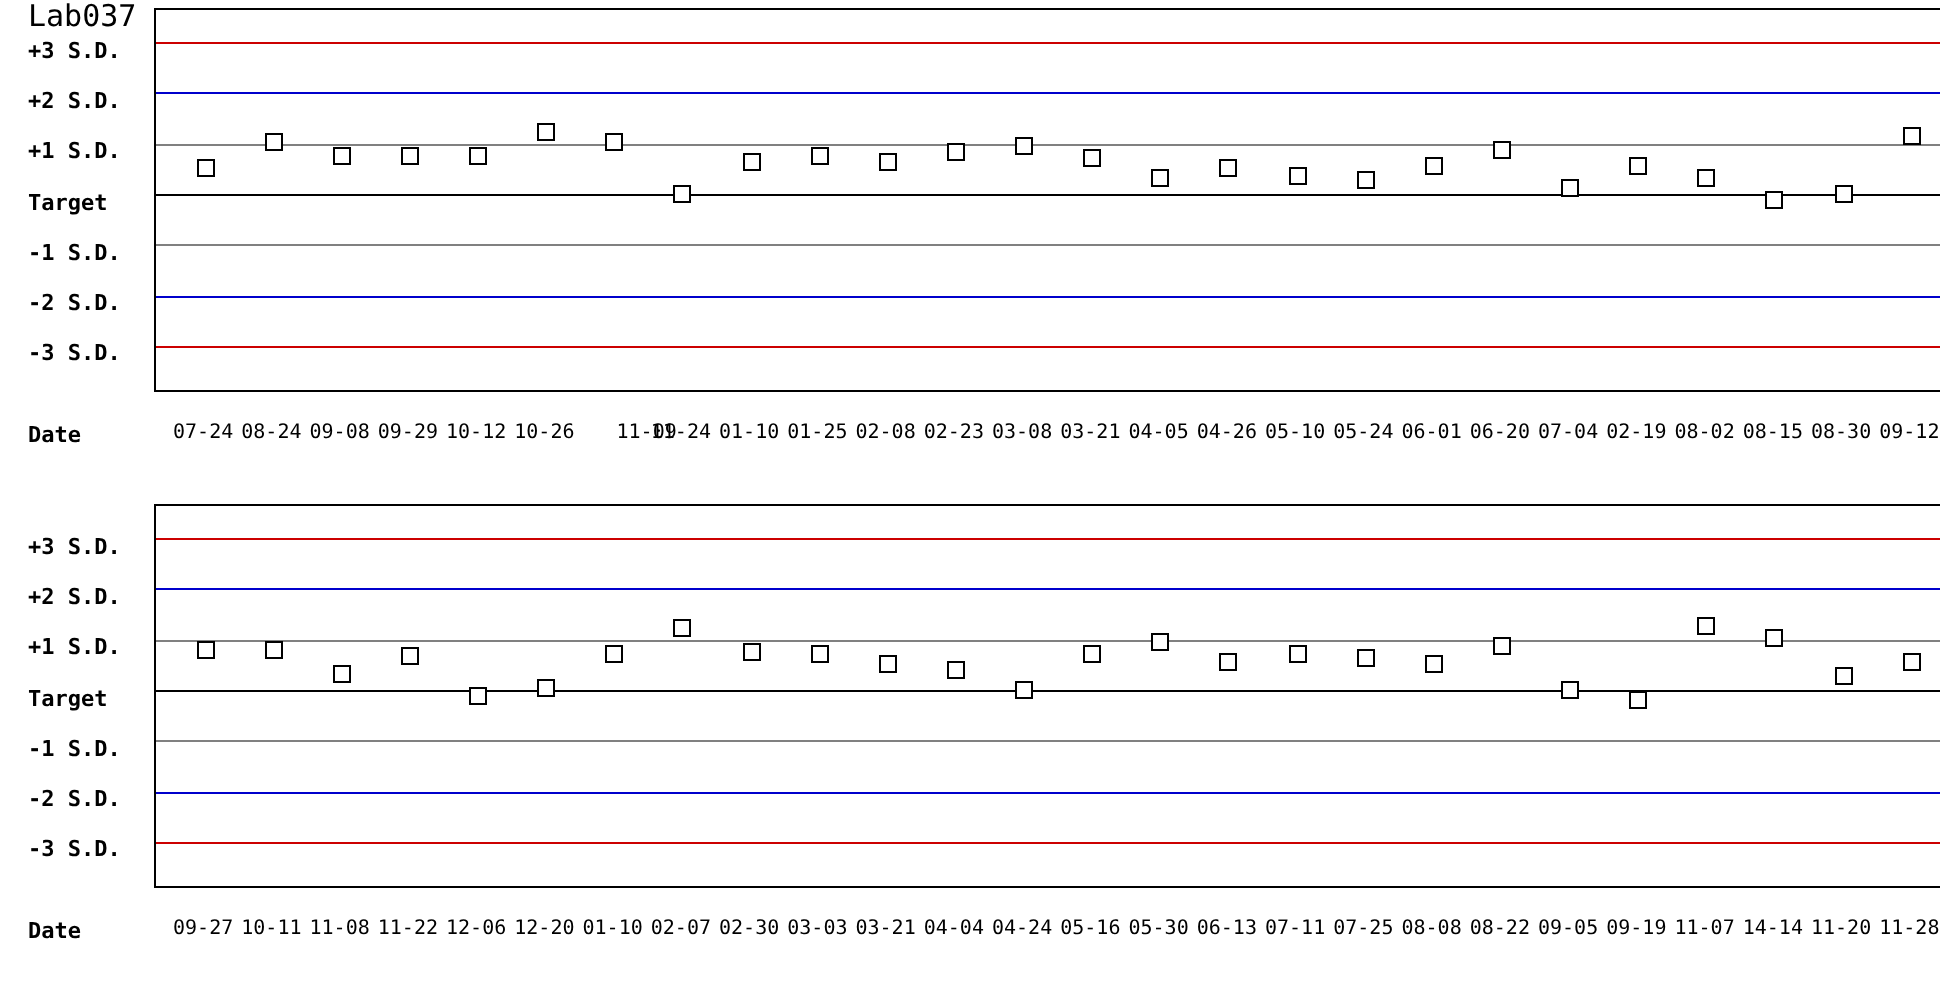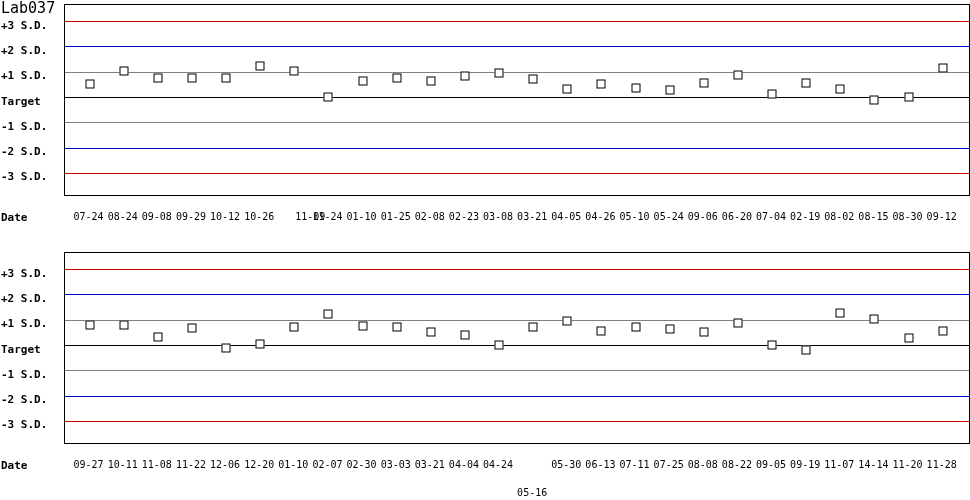--- a/index.html
+++ b/index.html
@@ -9,21 +9,21 @@
   }
   body {
     width: 970px;
     height: 500px;
     font-family: "DejaVu Sans Mono", "Liberation Mono", monospace;
     overflow: hidden;
     position: relative;
   }
   .chart-block {
     position: absolute;
-    left: 0;
+    left: 13px;
     width: 890px;
   }
   #chart-top   { top: 0px;   height: 245px; }
   #chart-bottom{ top: 248px; height: 252px; }
 
   .plot-frame {
     position: absolute;
     border: 1px solid #000000;
     box-sizing: border-box;
     background: #ffffff;
@@ -148,21 +148,21 @@
     <div class="date-tick" style="left: 361.564px; top: 212px;">01-10</div>
     <div class="date-tick" style="left: 395.688px; top: 212px;">01-25</div>
     <div class="date-tick" style="left: 429.812px; top: 212px;">02-08</div>
     <div class="date-tick" style="left: 463.937px; top: 212px;">02-23</div>
     <div class="date-tick" style="left: 498.061px; top: 212px;">03-08</div>
     <div class="date-tick" style="left: 532.185px; top: 212px;">03-21</div>
     <div class="date-tick" style="left: 566.31px; top: 212px;">04-05</div>
     <div class="date-tick" style="left: 600.434px; top: 212px;">04-26</div>
     <div class="date-tick" style="left: 634.558px; top: 212px;">05-10</div>
     <div class="date-tick" style="left: 668.682px; top: 212px;">05-24</div>
-    <div class="date-tick" style="left: 702.807px; top: 212px;">09-06</div>
+    <div class="date-tick" style="left: 702.807px; top: 212px;">06-01</div>
     <div class="date-tick" style="left: 736.931px; top: 212px;">06-20</div>
     <div class="date-tick" style="left: 771.055px; top: 212px;">07-04</div>
     <div class="date-tick" style="left: 805.18px; top: 212px;">02-19</div>
     <div class="date-tick" style="left: 839.304px; top: 212px;">08-02</div>
     <div class="date-tick" style="left: 873.428px; top: 212px;">08-15</div>
     <div class="date-tick" style="left: 907.553px; top: 212px;">08-30</div>
     <div class="date-tick" style="left: 941.677px; top: 212px;">09-12</div>
   </div>
 
 <div class="chart-block" id="chart-bottom">
@@ -217,21 +217,21 @@
     <div class="date-tick" style="left: 190.942px; top: 212px;">11-22</div>
     <div class="date-tick" style="left: 225.067px; top: 212px;">12-06</div>
     <div class="date-tick" style="left: 259.191px; top: 212px;">12-20</div>
     <div class="date-tick" style="left: 293.315px; top: 212px;">01-10</div>
     <div class="date-tick" style="left: 327.44px; top: 212px;">02-07</div>
     <div class="date-tick" style="left: 361.564px; top: 212px;">02-30</div>
     <div class="date-tick" style="left: 395.688px; top: 212px;">03-03</div>
     <div class="date-tick" style="left: 429.812px; top: 212px;">03-21</div>
     <div class="date-tick" style="left: 463.937px; top: 212px;">04-04</div>
     <div class="date-tick" style="left: 498.061px; top: 212px;">04-24</div>
-    <div class="date-tick" style="left: 532.185px; top: 212px; margin-top: 28px;">05-16</div>
+    <div class="date-tick" style="left: 532.185px; top: 212px;">05-16</div>
     <div class="date-tick" style="left: 566.31px; top: 212px;">05-30</div>
     <div class="date-tick" style="left: 600.434px; top: 212px;">06-13</div>
     <div class="date-tick" style="left: 634.558px; top: 212px;">07-11</div>
     <div class="date-tick" style="left: 668.682px; top: 212px;">07-25</div>
     <div class="date-tick" style="left: 702.807px; top: 212px;">08-08</div>
     <div class="date-tick" style="left: 736.931px; top: 212px;">08-22</div>
     <div class="date-tick" style="left: 771.055px; top: 212px;">09-05</div>
     <div class="date-tick" style="left: 805.18px; top: 212px;">09-19</div>
     <div class="date-tick" style="left: 839.304px; top: 212px;">11-07</div>
     <div class="date-tick" style="left: 873.428px; top: 212px;">14-14</div>

